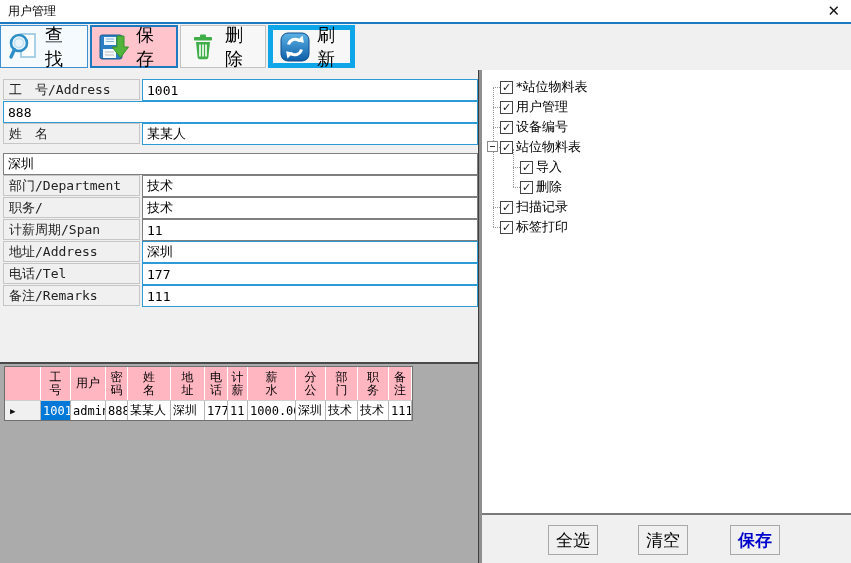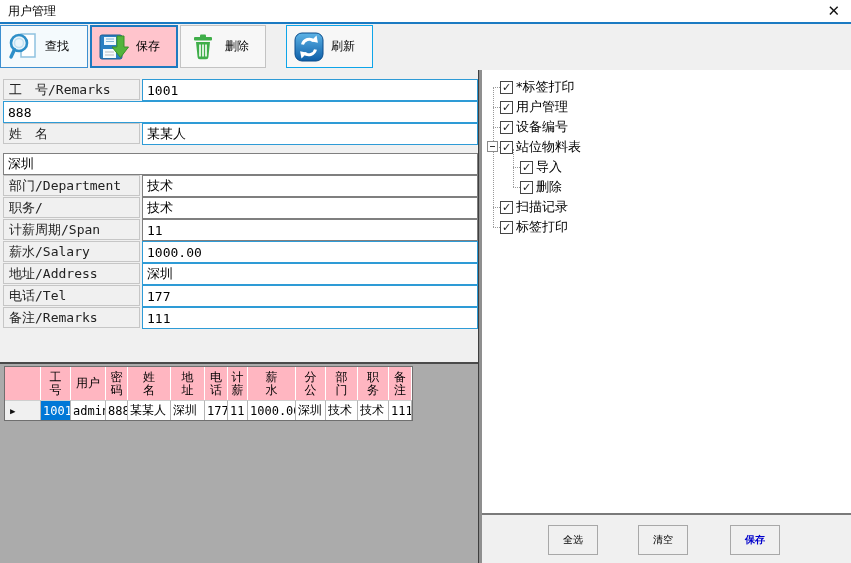--- a/index.html
+++ b/index.html
@@ -11,26 +11,26 @@
   
   .titlebar{position:absolute;left:0;top:0;width:100%;height:22px;background:#fff;}
   .title{position:absolute;left:8px;top:3px;font-size:12px;color:#000;}
   .close{position:absolute;right:11px;top:2px;font-size:15px;color:#111;cursor:default;line-height:18px;}
   .blueline{position:absolute;left:0;top:22px;width:100%;height:2px;background:#1b7ac2;}
 
   
   .toolbar{position:absolute;left:0;top:24px;width:100%;height:46px;background:#f0f0f0;
            display:flex;align-items:flex-start;padding-top:1px;box-sizing:border-box;gap:2px;}
   .tbtn{height:43px;display:flex;align-items:center;gap:6px;padding:0 10px 0 6px;
-        box-sizing:border-box;font-size:12px;color:#000;cursor:default;}
+        box-sizing:border-box;font-size:18px;color:#000;cursor:default;}
   .tbtn svg{width:32px;height:32px;flex:0 0 auto;}
   .tbtn-find{background:#f4fafd;border:1px solid #3c8fd0;width:88px;}
   .tbtn-save{background:#ffc4cc;border:2px solid #1e7ac0;width:88px;}
   .tbtn-del{background:#f7f7f7;border:1px solid #c3c3c3;width:86px;}
-  .tbtn-refresh{background:#f7f7f7;border:1px solid #0ea5e9;width:87px;margin-left:18px;}
+  .tbtn-refresh{background:#f7f7f7;border:5px solid #0ea5e9;width:87px;}
 
   
   .left-panel{position:absolute;left:0;top:70px;width:478px;bottom:0;background:#f0f0f0;}
   .splitter{position:absolute;left:478px;top:70px;width:4px;bottom:0;background:#8f8f8f;border-left:1px solid #3f3f3f;box-sizing:border-box;}
   .right-panel{position:absolute;left:482px;top:70px;right:0;bottom:0;background:#fff;}
 
   
   .form-section{position:absolute;left:3px;top:9px;right:0;}
   .frow{display:flex;height:22px;margin-bottom:0;}
   .frow.gap{margin-top:8px;}
@@ -70,21 +70,21 @@
   .expander{position:absolute;left:1px;top:4px;width:11px;height:11px;background:#fdfdfd;border:1px solid #8a8a8a;
             box-sizing:border-box;display:flex;align-items:center;justify-content:center;}
   .minus{width:5px;height:1px;background:#333;}
   .rail{position:absolute;width:0;border-left:1px dotted #999;}
   .rail-root{left:7px;top:10px;height:140px;}
   .rail-child{left:27px;top:72px;height:38px;}
 
   
   .footerbar{position:absolute;left:0;right:0;bottom:0;height:48px;background:#f0f0f0;border-top:2px solid #7a7a7a;}
   .fbtn{position:absolute;top:10px;width:50px;height:30px;background:#f0f0f0;border:1px solid #a8a8a8;
-        font-family:"DejaVu Sans","Liberation Sans",sans-serif;font-size:10px;color:#000;cursor:default;}
+        font-family:"DejaVu Sans","Liberation Sans",sans-serif;font-size:17px;color:#000;cursor:default;}
   .fbtn.accent{color:#0000cc;font-weight:bold;}
 </style>
 </head>
 <body>
 
 <div class="window">
 
   <div class="titlebar">
     <span class="title">用户管理</span>
     <span class="close">✕</span>
@@ -137,21 +137,21 @@
         <path d="M22.5 18.5 a7 7 0 0 1 -11.5 3.5" stroke="#ffffff" stroke-width="3" fill="none"></path>
         <path d="M8.5 27.5 l-1.4 -7.2 7.2 1.4 Z" fill="#ffffff"></path>
       </svg>
       <span>刷新</span>
     </div>
   </div>
 
   <div class="left-panel">
     <div class="form-section">
         <div class="frow">
-          <div class="flabel">工　号/Remarks</div>
+          <div class="flabel">工　号/Address</div>
           <div class="fvalue b-blue">1001</div>
         </div>
         <div class="frow">
           <div class="fvalue b-blue">888</div>
         </div>
         <div class="frow">
           <div class="flabel">姓　名</div>
           <div class="fvalue b-blue">某某人</div>
         </div>
         <div class="frow gap">
@@ -161,24 +161,20 @@
           <div class="flabel">部门/Department</div>
           <div class="fvalue b-gray">技术</div>
         </div>
         <div class="frow">
           <div class="flabel">职务/</div>
           <div class="fvalue b-gray">技术</div>
         </div>
         <div class="frow">
           <div class="flabel">计薪周期/Span</div>
           <div class="fvalue b-gray">11</div>
-        </div>
-        <div class="frow">
-          <div class="flabel">薪水/Salary</div>
-          <div class="fvalue b-blue">1000.00</div>
         </div>
         <div class="frow">
           <div class="flabel">地址/Address</div>
           <div class="fvalue b-blue">深圳</div>
         </div>
         <div class="frow">
           <div class="flabel">电话/Tel</div>
           <div class="fvalue b-blue">177</div>
         </div>
         <div class="frow">
@@ -235,21 +231,21 @@
 
   <div class="splitter"></div>
 
   <div class="right-panel">
     <div class="tree">
       <div class="rail rail-root"></div>
       <div class="rail rail-child"></div>
     <div class="trow lvl0">
           <span class="leader"></span>
           <span class="cb">✓</span>
-          <span class="tlabel">*标签打印</span>
+          <span class="tlabel">*站位物料表</span>
         </div>
         <div class="trow lvl0">
           <span class="leader"></span>
           <span class="cb">✓</span>
           <span class="tlabel">用户管理</span>
         </div>
         <div class="trow lvl0">
           <span class="leader"></span>
           <span class="cb">✓</span>
           <span class="tlabel">设备编号</span>

